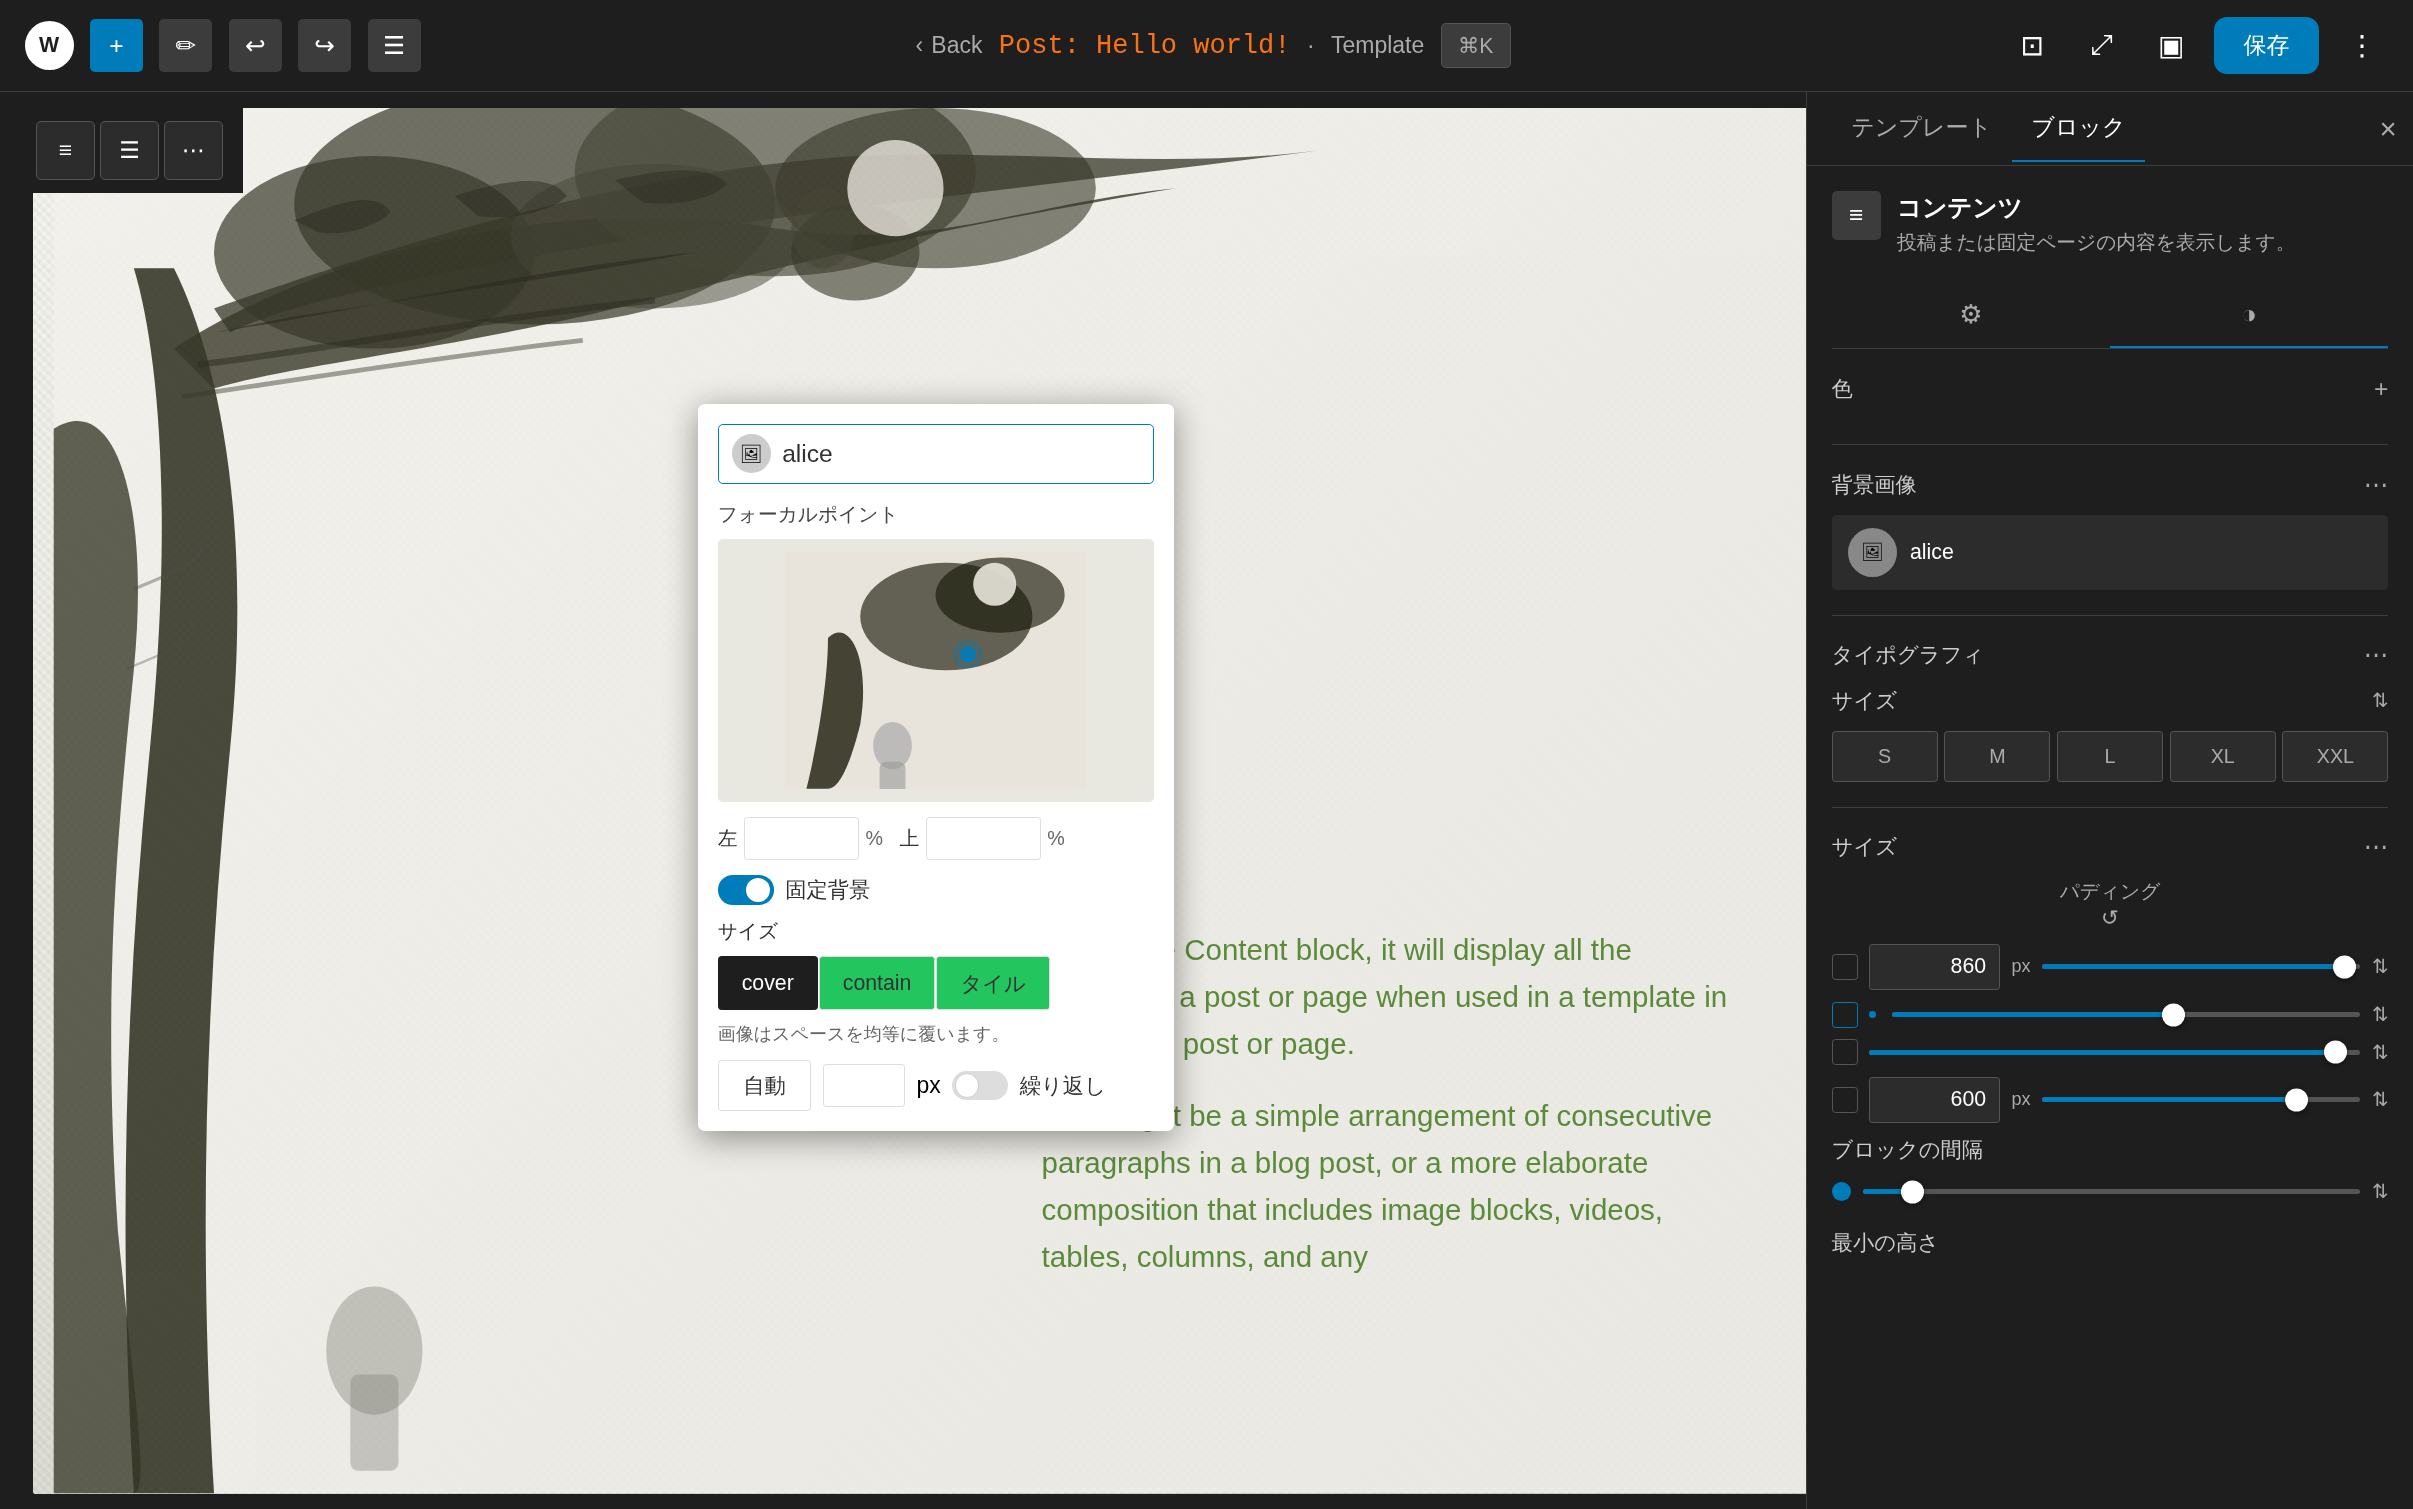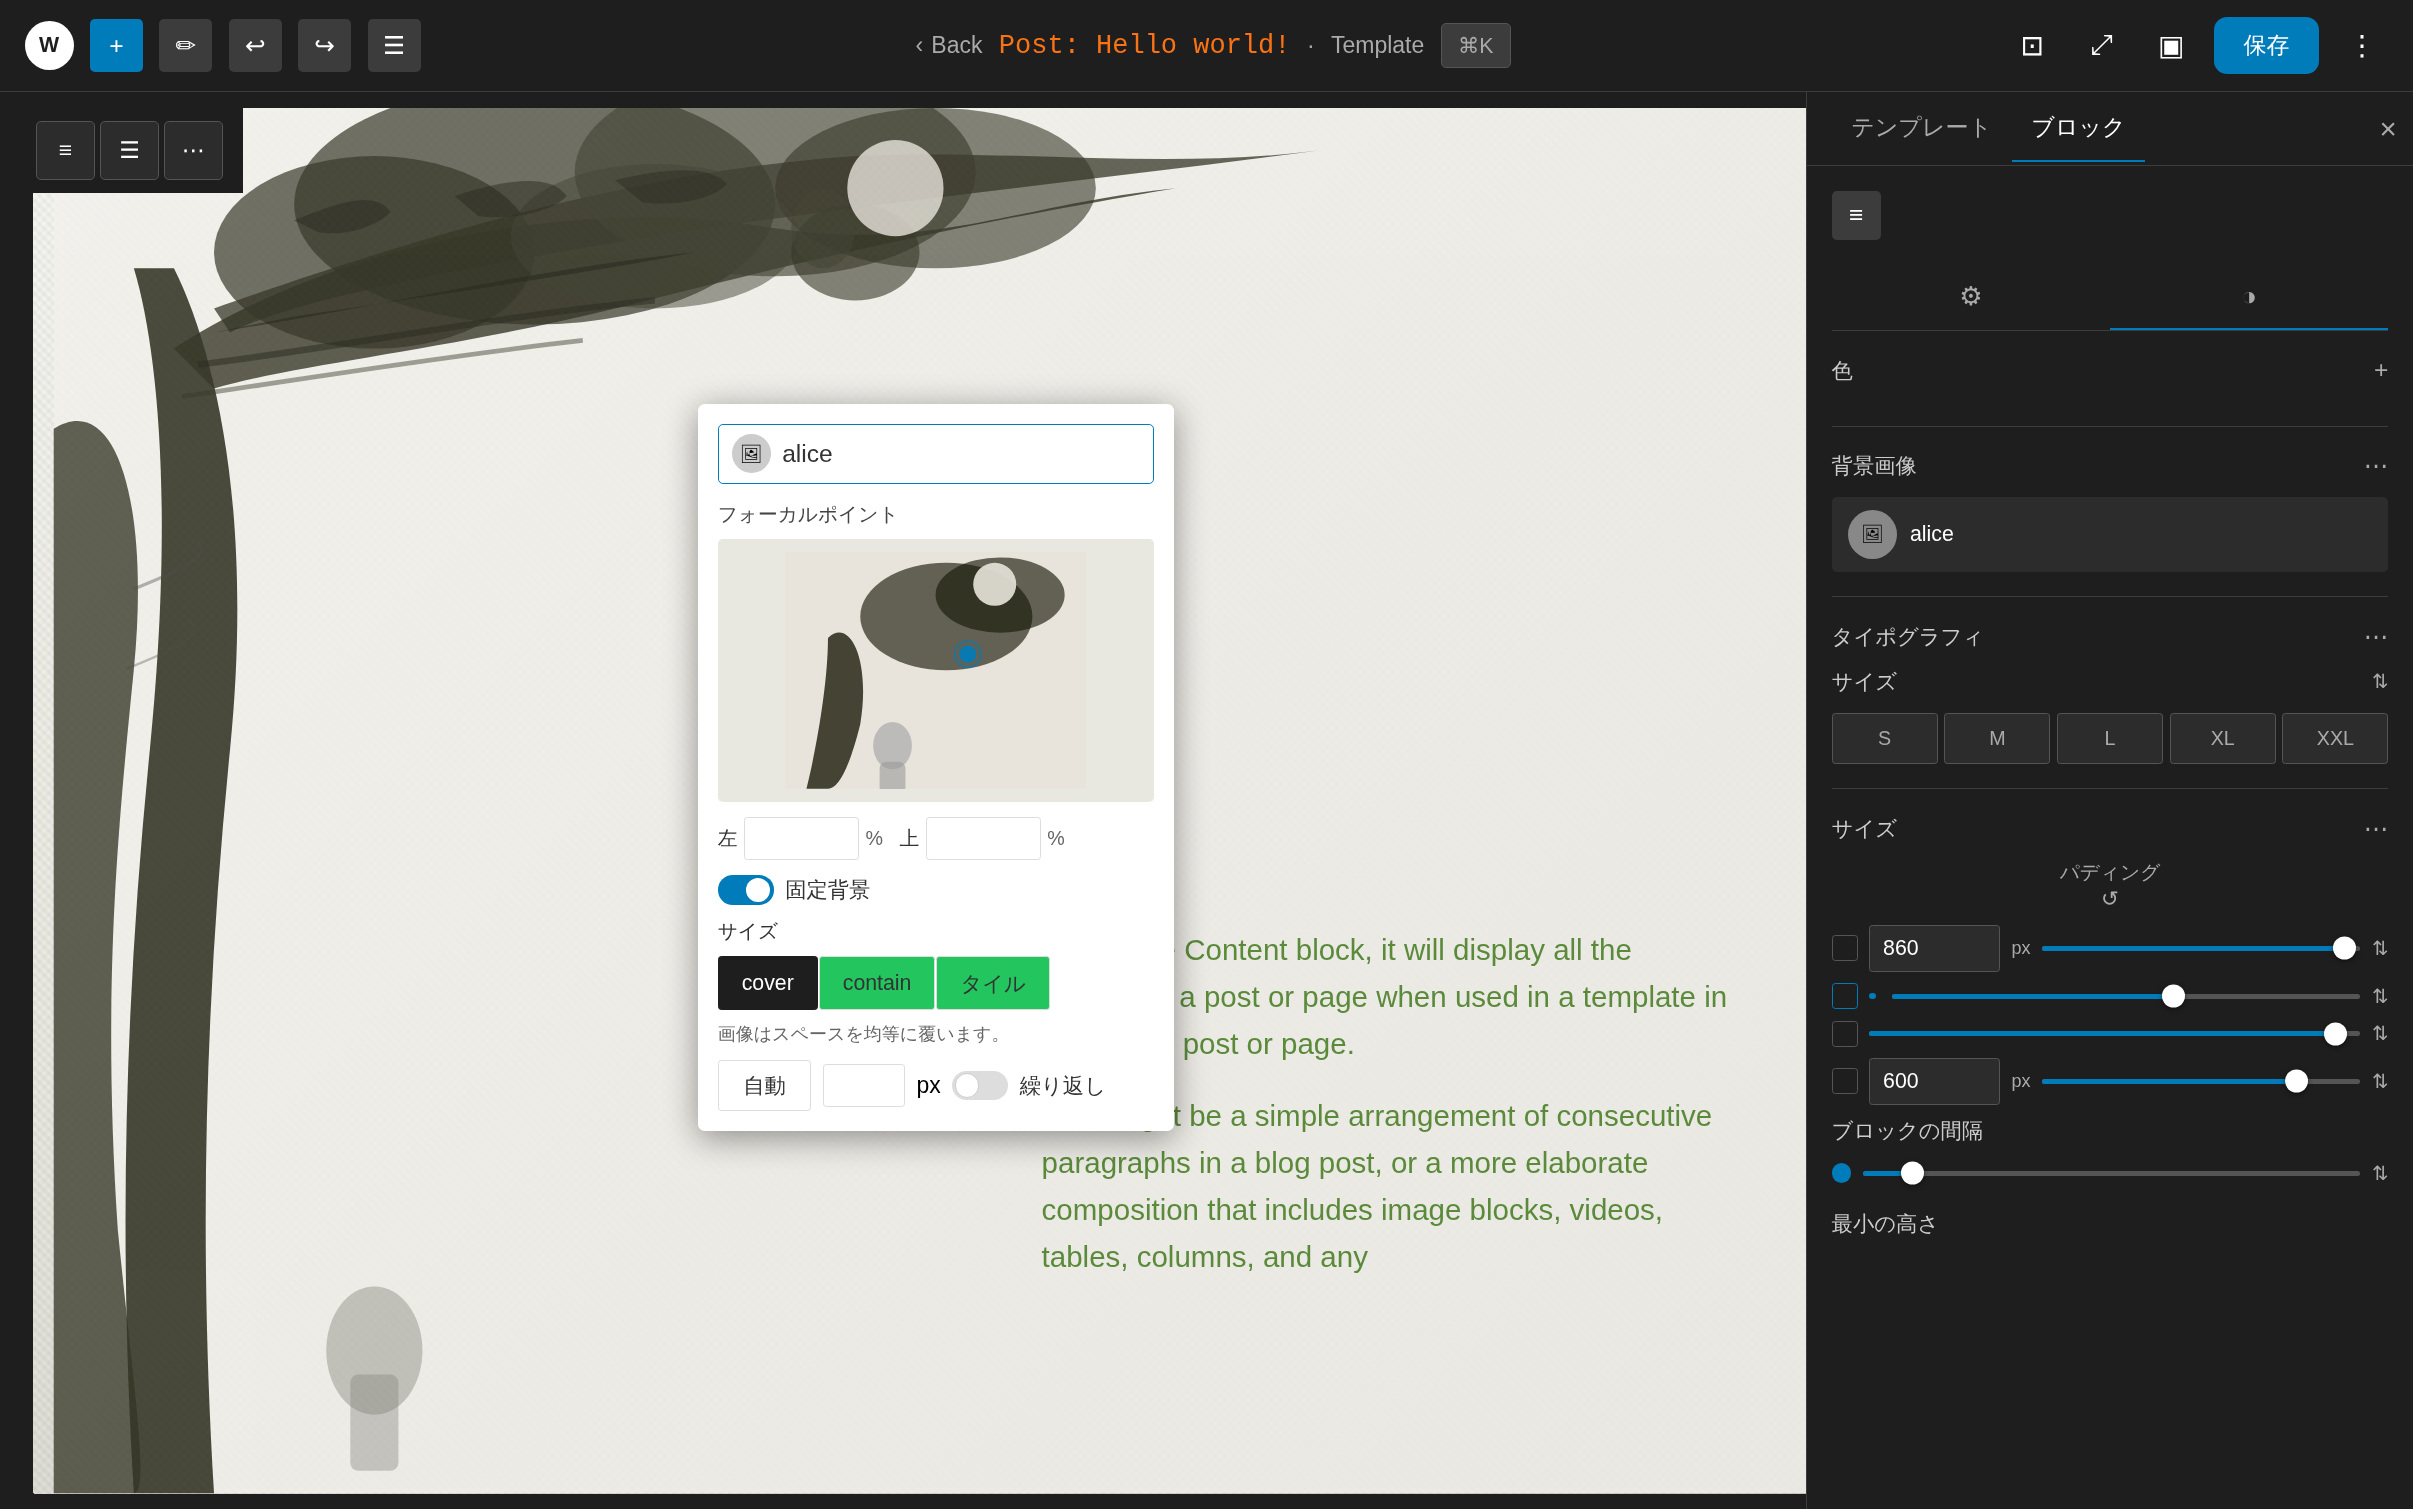--- a/index.html
+++ b/index.html
@@ -264,21 +264,21 @@
       display: flex; align-items: center; gap: 11.5px; margin-bottom: 11.5px;
     }
     .checkbox-sq {
       width: 26px; height: 26px; border: 1.6px solid #555; border-radius: 3.3px;
       display: flex; align-items: center; justify-content: center; flex-shrink: 0;
       cursor: pointer;
     }
     .px-input {
       background: #2c2c2c; border: 0.8px solid #555; color: white;
       padding: 9.8px 13px; border-radius: 3.3px; font-size: 21.3px; width: 131px;
-      text-align: left;
+      text-align: right;
     }
     .px-label { color: #aaa; font-size: 18px; }
     .slider-track {
       flex: 1; height: 4.9px; background: #555; border-radius: 2.5px; position: relative;
     }
     .slider-fill { height: 100%; background: #007cba; border-radius: 2.5px; }
     .slider-thumb {
       width: 23px; height: 23px; background: white; border-radius: 50%;
       position: absolute; top: 50%; transform: translateY(-50%);
       box-shadow: 0 1.6px 4.9px rgba(0,0,0,0.5);
@@ -461,20 +461,24 @@
     <div class="panel-tabs">
       <div class="panel-tab">テンプレート</div>
       <div class="panel-tab active">ブロック</div>
       <button class="panel-close">×</button>
     </div>
 
     <div class="panel-body">
 
       <div class="content-block-header">
         <div class="content-block-icon">≡</div>
+        <div class="content-block-text">
+          <h3>コンテンツ</h3>
+          <p>投稿または固定ページの内容を表示します。</p>
+        </div>
       </div>
 
       <div class="panel-tab-row">
         <div class="sub-tab">
           <span class="sub-tab-icon">⚙</span>
         </div>
         <div class="sub-tab active">
           <span class="sub-tab-icon">◑</span>
         </div>
       </div>

